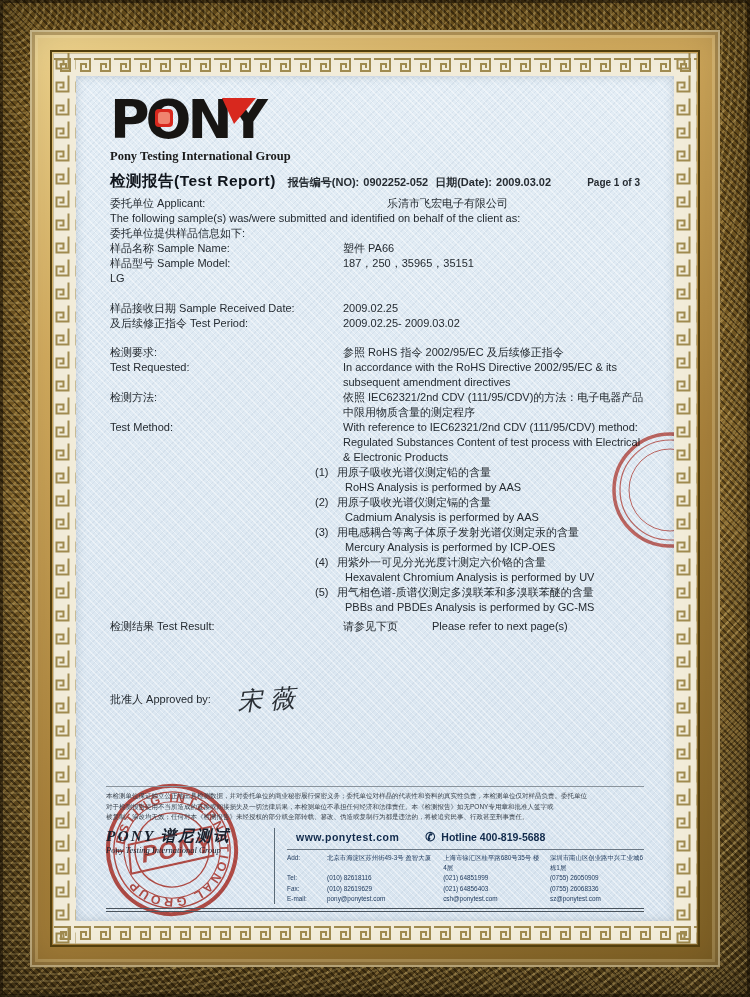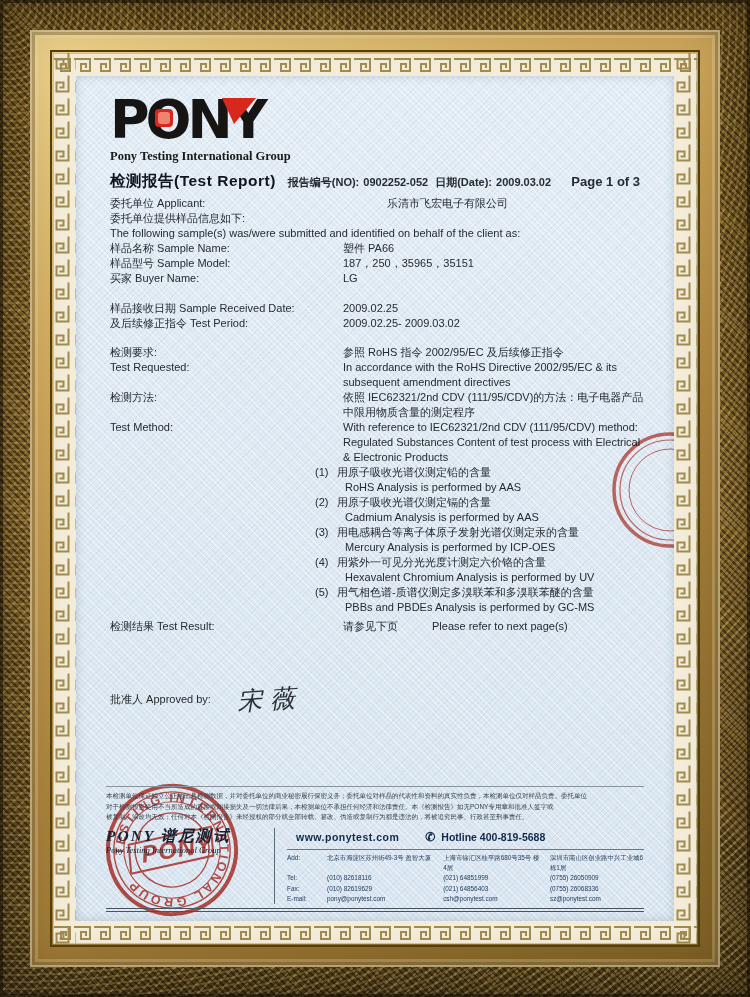--- a/index.html
+++ b/index.html
@@ -40,21 +40,21 @@
     padding:18px 30px 0 34px; font-size:11px; line-height:15px; }
 
   
   .logo-wrap { height:54px; }
   .logo-sub { font-family:"Liberation Serif", serif; font-weight:bold; font-size:12.5px; color:#1a1a1a; margin-top:1px; }
 
   .title-row { display:flex; align-items:baseline; margin-top:9px; }
   .t-title { font-size:15.5px; font-weight:bold; color:#10151c; letter-spacing:.5px; flex:none; }
   .t-mid { margin-left:12px; font-weight:bold; font-size:11px; }
   .t-mid span { margin-right:4px; }
-  .t-page { margin-left:auto; font-weight:bold; font-size:13px; padding-right:4px; flex:none; }
+  .t-page { margin-left:auto; font-weight:bold; font-size:10px; padding-right:4px; flex:none; }
 
   .frow { display:flex;gap:28px; }
   .flabel { width:205px; flex:none; }
   .fvalue { flex:1; }
   .fvalue.indent { padding-left:44px; }
   .group-a { margin-top:6px; }
   .group-dates { margin-top:15px; }
   .group-req { margin-top:14px; }
   .methods { margin-left:205px; }
   .mline { display:flex; }
@@ -140,40 +140,39 @@
     </div>
 
     <div class="group-a">
       <div class="frow">
         <span class="flabel">委托单位 Applicant:</span>
         <span class="fvalue indent">乐清市飞宏电子有限公司</span>
       </div>
       <div>
 
       <div class="frow">
+            <span>The following sample(s) was/were submitted and identified on behalf of the client as:</span>
+          </div>
+          <div class="frow">
             <span>委托单位提供样品信息如下:</span>
-          </div>
-          <div class="frow">
-            <span>The following sample(s) was/were submitted and identified on behalf of the client as:</span>
           </div>
         </div>
       <div>
 
           <div class="frow">
             <span class="flabel">样品名称 Sample Name:</span>
             <span class="fvalue">塑件 PA66</span>
           </div>
 
           <div class="frow">
             <span class="flabel">样品型号 Sample Model:</span>
             <span class="fvalue">187，250，35965，35151</span>
           </div>
 
           <div class="frow">
-            <span class="flabel">买家 Buyer Name:</span>
             <span class="fvalue">LG</span>
           </div>
         </div>
     </div>
 
     <div class="group-dates">
 
         <div class="frow">
           <span class="flabel">样品接收日期 Sample Received Date:</span>
           <span class="fvalue">2009.02.25</span>

